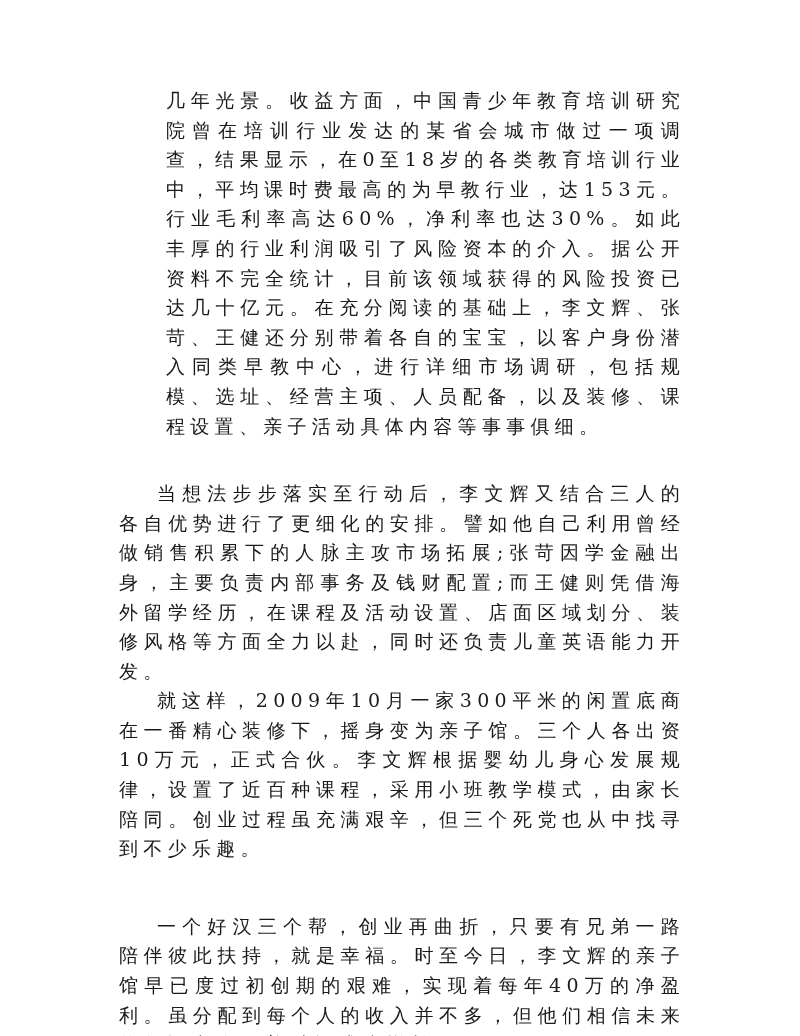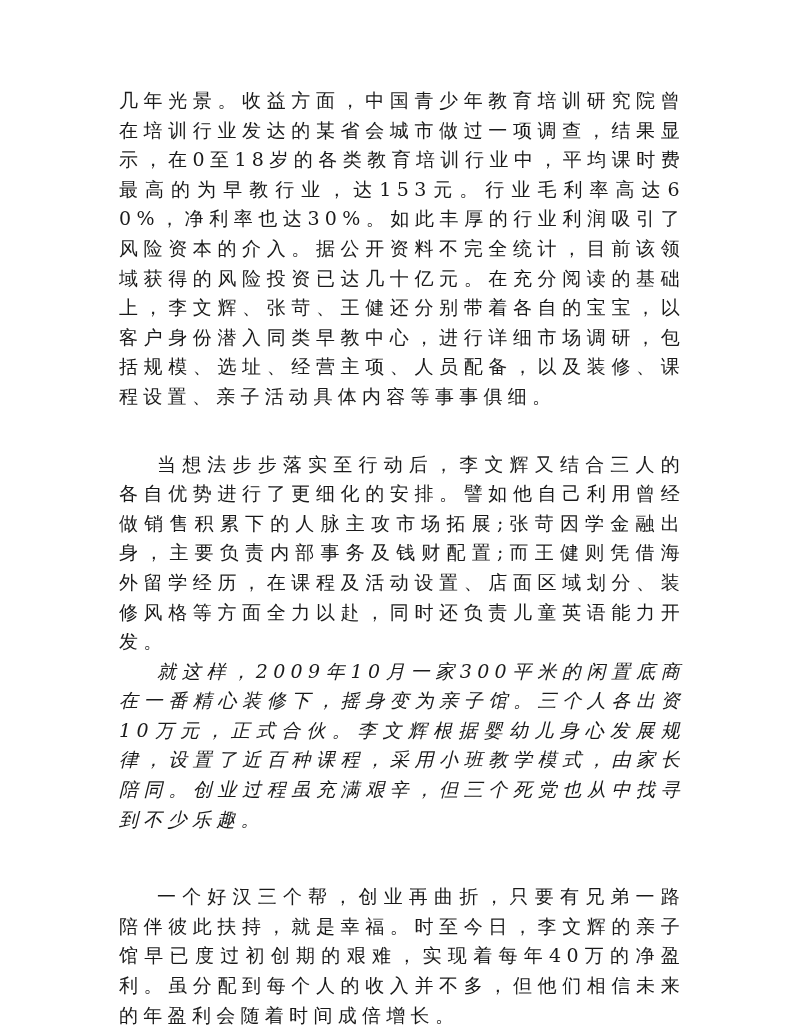--- a/index.html
+++ b/index.html
@@ -26,23 +26,23 @@
     font-size: 19px;
     line-height: 29.6px;
     letter-spacing: 5.3px;
     text-align: justify;
     text-justify: inter-character;
     word-break: break-all;
   }
   .para.indent {
     text-indent: 38px;
   }
-  #p1 { margin-bottom: 38px; }
+  #p1 { margin-bottom: 38px; margin-left: 47px; }
   #p2 { }
-  #p3 { margin-bottom: 48px; font-style: italic; }
+  #p3 { margin-bottom: 48px; }
 </style>
 </head>
 <body>
 
 <div class="page">
   <p id="p1" class="para">几年光景。收益方面，中国青少年教育培训研究院曾在培训行业发达的某省会城市做过一项调查，结果显示，在0至18岁的各类教育培训行业中，平均课时费最高的为早教行业，达153元。行业毛利率高达60%，净利率也达30%。如此丰厚的行业利润吸引了风险资本的介入。据公开资料不完全统计，目前该领域获得的风险投资已达几十亿元。在充分阅读的基础上，李文辉、张苛、王健还分别带着各自的宝宝，以客户身份潜入同类早教中心，进行详细市场调研，包括规模、选址、经营主项、人员配备，以及装修、课程设置、亲子活动具体内容等事事俱细。</p>
   <p id="p2" class="para indent">当想法步步落实至行动后，李文辉又结合三人的各自优势进行了更细化的安排。譬如他自己利用曾经做销售积累下的人脉主攻市场拓展;张苛因学金融出身，主要负责内部事务及钱财配置;而王健则凭借海外留学经历，在课程及活动设置、店面区域划分、装修风格等方面全力以赴，同时还负责儿童英语能力开发。</p>
   <p id="p3" class="para indent">就这样，2009年10月一家300平米的闲置底商在一番精心装修下，摇身变为亲子馆。三个人各出资10万元，正式合伙。李文辉根据婴幼儿身心发展规律，设置了近百种课程，采用小班教学模式，由家长陪同。创业过程虽充满艰辛，但三个死党也从中找寻到不少乐趣。</p>
   <p id="p4" class="para indent">一个好汉三个帮，创业再曲折，只要有兄弟一路陪伴彼此扶持，就是幸福。时至今日，李文辉的亲子馆早已度过初创期的艰难，实现着每年40万的净盈利。虽分配到每个人的收入并不多，但他们相信未来的年盈利会随着时间成倍增长。</p>
 </div>

